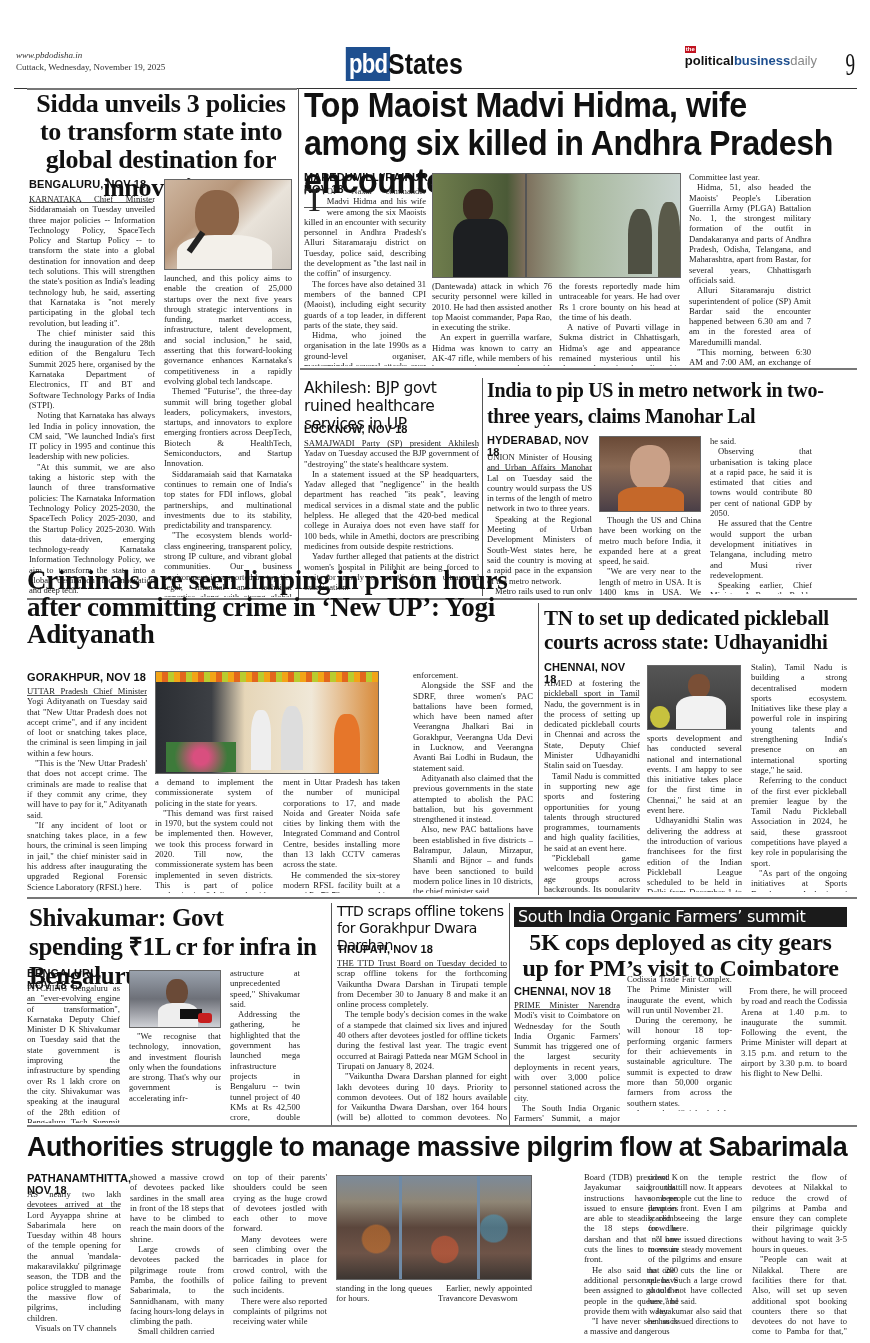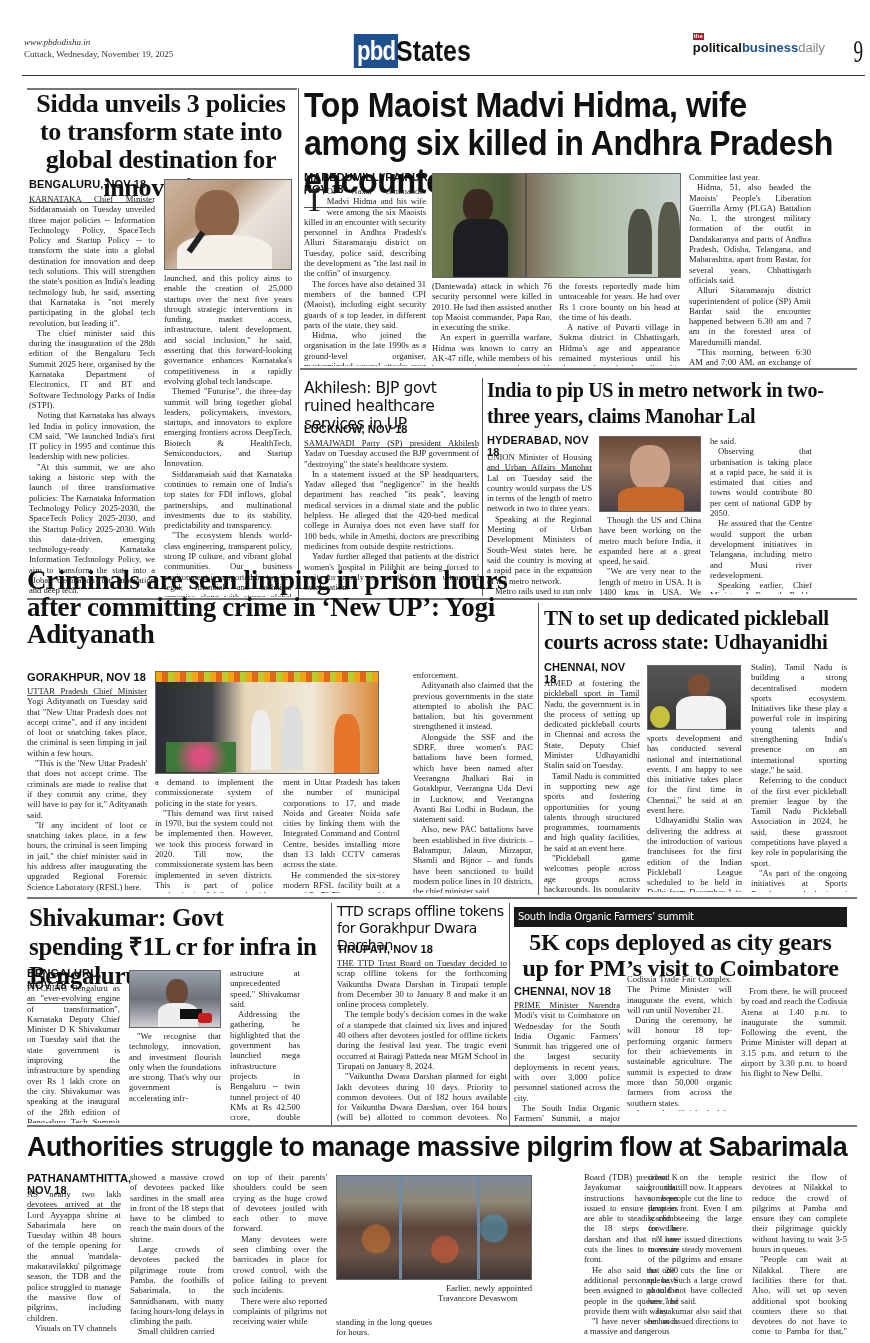--- a/index.html
+++ b/index.html
@@ -1,20 +1,20 @@
 <!DOCTYPE html>
 <html><head>
 <meta charset="utf-8">
 <style>
   * { box-sizing: border-box; margin: 0; padding: 0; }
   html, body { width: 870px; height: 1343px; background: #fff; overflow: hidden; }
   body { font-family: "Liberation Serif", serif; color: #111; position: relative; }
 
   
-  .masthead { position: absolute; left: 14px; top: 34px; width: 843px; height: 42px; border-bottom: 1.5px solid #333; margin-left: 8px; }
+  .masthead { position: absolute; left: 14px; top: 47px; width: 843px; height: 42px; border-bottom: 1.5px solid #333; }
   .mh-left { position: absolute; left: 2px; top: 2px; font-size: 9px; line-height: 12px; color: #333; }
   .mh-left .url { font-style: italic; }
   .mh-center { position: absolute; left: 322px; top: 0px; height: 34px; display: flex; align-items: stretch; }
   .pbd-box { background: #1e4f8f; color: #fff; font-family: "Liberation Sans", sans-serif; font-weight: bold; font-size: 27px; line-height: 34px; padding: 0 4px; letter-spacing: -1px; transform: scaleX(0.82); transform-origin: right; }
   .states { font-family: "Liberation Sans", sans-serif; font-weight: bold; font-size: 29px; line-height: 34px; color: #111; margin-left: -2px; transform: scaleX(0.86); transform-origin: left; }
   .mh-right { position: absolute; right: 22px; top: 6px; font-family: "Liberation Sans", sans-serif; font-weight: bold; font-size: 13px; }
   .mh-right .the { position: absolute; left: 0; top: -7px; background: #c1121f; color: #fff; font-size: 6px; padding: 0 1px; line-height: 7px; }
   .mh-right .pol { color: #111; }
   .mh-right .bus { color: #1e4f8f; }
   .mh-right .daily { color: #888; font-weight: normal; }
@@ -26,21 +26,21 @@
   .hl-sans { font-family: "Liberation Sans", sans-serif; font-weight: bold; letter-spacing: -0.5px; }
   .hl-light { font-family: "DejaVu Sans", sans-serif; font-weight: normal; letter-spacing: -0.4px; }
   .dateline { font-family: "Liberation Sans", sans-serif; font-weight: bold; font-size: 11px; letter-spacing: 0.1px; border-bottom: 1px solid #555; padding-bottom: 12px; margin-bottom: 5px; }
   .body-text { font-size: 8.6px; line-height: 10.3px; text-align: justify; color: #222; }
   .body-text p { text-indent: 8px; }
   .body-text p.first { text-indent: 0; }
   .photo { position: absolute; border: 1px solid #666; overflow: hidden; }
   .rule-h { position: absolute; height: 1.5px; background: #777; }
   .rule-v { position: absolute; width: 1px; background: #555; }
   .dropcap { float: left; font-size: 34px; line-height: 28px; margin-right: 2px; font-family: "Liberation Serif", serif; }
-  .banner { background: #1b1b1b; color: #fff; font-family: "DejaVu Sans", sans-serif; font-size: 10px; line-height: 20px; padding: 0 4px; white-space: nowrap; letter-spacing: -0.3px; }
+  .banner { background: #1b1b1b; color: #fff; font-family: "DejaVu Sans", sans-serif; font-size: 16px; line-height: 20px; padding: 0 4px; white-space: nowrap; letter-spacing: -0.3px; }
 </style>
 </head>
 <body>
 
 <header class="masthead">
   <div class="mh-left">
     <div class="url">www.pbdodisha.in</div>
     <div>Cuttack, Wednesday, November 19, 2025</div>
   </div>
   <div class="mh-center">
@@ -164,22 +164,22 @@
   <p class="first">a demand to implement the commissionerate system of policing in the state for years.</p>
   <p>"This demand was first raised in 1970, but the system could not be implemented then. However, we took this process forward in 2020. Till now, the commissionerate system has been implemented in seven districts. This is part of police modernisation," Adityanath said.</p>
 
 </div>
 <div class="body-text" style="position:absolute;left:283px;top:777px;width:117px;height:116px;overflow:hidden;">
   <p class="first">ment in Uttar Pradesh has taken the number of municipal corporations to 17, and made Noida and Greater Noida safe cities by linking them with the Integrated Command and Control Centre, besides installing more than 13 lakh CCTV cameras across the state.</p>
   <p>He commended the six-storey modern RFSL facility built at a cost of Rs 72.78 crore, marking a major step in strengthening law</p>
 </div>
 <div class="body-text" style="position:absolute;left:413px;top:670px;width:120px;height:223px;overflow:hidden;">
   <p class="first">enforcement.</p>
+  <p>Alongside the SSF and the SDRF, three women's PAC battalions have been formed, which have been named after Veerangna Jhalkari Bai in Gorakhpur, Veerangna Uda Devi in Lucknow, and Veerangna Avanti Bai Lodhi in Budaun, the statement said.</p>
   <p>Adityanath also claimed that the previous governments in the state attempted to abolish the PAC battalion, but his government strengthened it instead.</p>
-  <p>Alongside the SSF and the SDRF, three women's PAC battalions have been formed, which have been named after Veerangna Jhalkari Bai in Gorakhpur, Veerangna Uda Devi in Lucknow, and Veerangna Avanti Bai Lodhi in Budaun, the statement said.</p>
   <p>Also, new PAC battalions have been established in five districts – Balrampur, Jalaun, Mirzapur, Shamli and Bijnor – and funds have been sanctioned to build modern police lines in 10 districts, the chief minister said.</p>
 
 </div>
 <div class="rule-v" style="left:538px;top:603px;height:292px;"></div>
 
 <h2 class="hl" style="position:absolute;left:544px;top:606px;width:315px;font-size:21px;line-height:24px;">TN to set up dedicated pickleball courts across state: Udhayanidhi</h2>
 <div class="dateline" style="position:absolute;left:544px;top:661px;width:95px;">CHENNAI, NOV 18</div>
 <div class="photo" style="left:647px;top:665px;width:94px;height:65px;background:linear-gradient(180deg,#555 0%,#3a3a3a 100%);">
   <div style="position:absolute;left:40px;top:8px;width:22px;height:24px;border-radius:45%;background:#7a4f36;"></div>
   <div style="position:absolute;left:28px;top:30px;width:50px;height:35px;background:#f2f2f2;border-radius:35% 35% 0 0;"></div>
@@ -263,21 +263,21 @@
 <div class="body-text" style="position:absolute;left:233px;top:1172px;width:94px;height:167px;overflow:hidden;">
   <p class="first">on top of their parents' shoulders could be seen crying as the huge crowd of devotees jostled with each other to move forward.</p>
   <p>Many devotees were seen climbing over the barricades in place for crowd control, with the police failing to prevent such incidents.</p>
   <p>There were also reported complaints of pilgrims not receiving water while</p>
 </div>
 <div class="photo" style="left:336px;top:1175px;width:196px;height:105px;background:linear-gradient(180deg,#7c8a99 0%,#8f8676 25%,#5b463c 50%,#6e5448 75%,#3d3632 100%);">
   <div style="position:absolute;left:0;top:0;width:196px;height:105px;background:radial-gradient(circle at 20% 60%,rgba(220,120,40,0.5) 0 8%,transparent 9%),radial-gradient(circle at 55% 70%,rgba(230,90,50,0.5) 0 10%,transparent 11%),radial-gradient(circle at 80% 50%,rgba(70,160,200,0.5) 0 8%,transparent 9%);"></div>
   <div style="position:absolute;left:62px;top:0;width:3px;height:105px;background:#6f8aa6;"></div>
   <div style="position:absolute;left:140px;top:0;width:3px;height:105px;background:#6f8aa6;"></div>
 </div>
-<div class="body-text" style="position:absolute;left:336px;top:1283px;width:96px;height:24px;overflow:hidden;margin-top:34px;">
+<div class="body-text" style="position:absolute;left:336px;top:1283px;width:96px;height:24px;overflow:hidden;">
   <p class="first">standing in the long queues for hours.</p>
 </div>
 <div class="body-text" style="position:absolute;left:438px;top:1283px;width:94px;height:24px;overflow:hidden;">
   <p>Earlier, newly appointed Travancore Devaswom</p>
 </div>
 <div class="body-text" style="position:absolute;left:544px;top:1172px;width:94px;height:167px;overflow:hidden;margin-left:40px;">
   <p class="first">Board (TDB) president K Jayakumar said that instructions have been issued to ensure devotees are able to steadily climb the 18 steps for the darshan and that no one cuts the lines to move in front.</p>
   <p>He also said that 200 additional personnel have been assigned to go to the people in the queues and provide them with water.</p>
   <p>"I have never seen such a massive and dangerous</p>
 </div>

